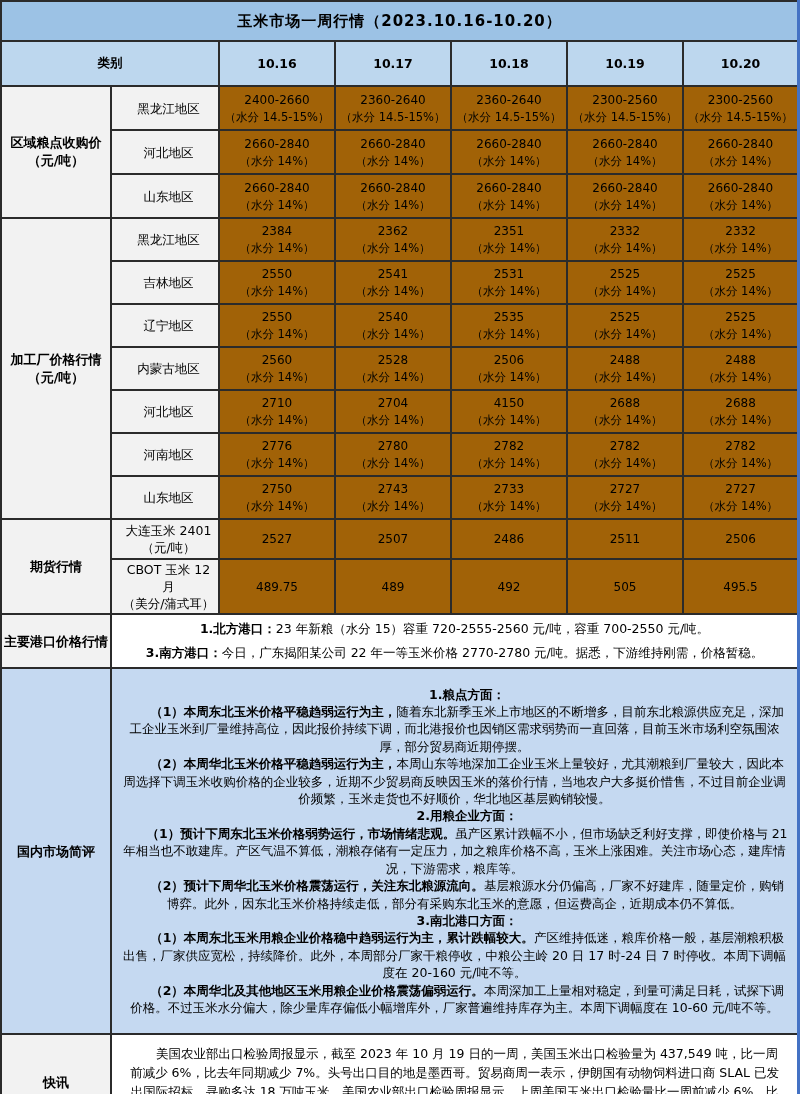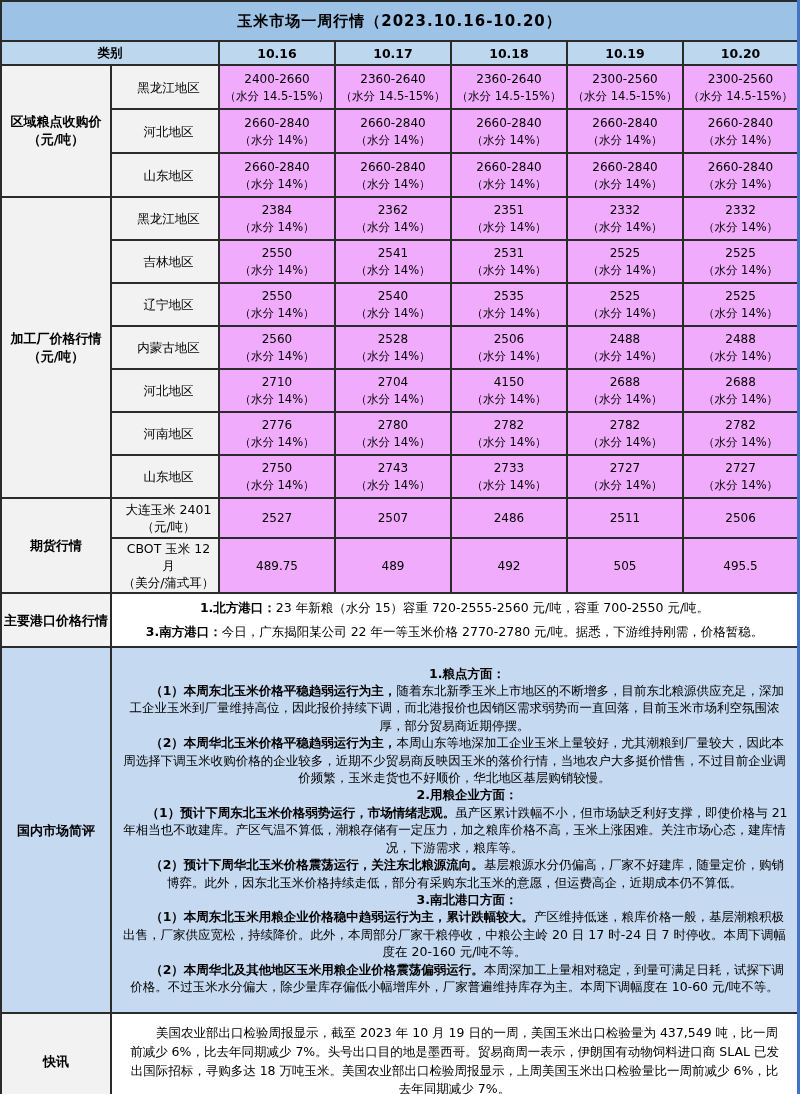--- a/index.html
+++ b/index.html
@@ -2,25 +2,25 @@
 <html><head>
 <meta charset="utf-8">
 <style>
   html,body{margin:0;padding:0;background:#fff;font-family:"DejaVu Sans",sans-serif;color:#000;}
   .sheet{width:800px;height:1094px;box-sizing:border-box;border-right:3px solid #4472C4;overflow:hidden;background:#fff;}
   table{border-collapse:collapse;table-layout:fixed;width:797px;height:1092px;}
   table{border:2px solid #1f1f1f;}
   td{border:2px solid #2b2b2b;padding:1px 2px;text-align:center;vertical-align:middle;overflow:hidden;}
   .title-row{height:40px;}
   .title-cell{background:#9CC2E5;font-weight:bold;font-size:15px;letter-spacing:1px;text-align:center;}
-  .hdr-row{height:24px;margin-top:24px;}
+  .hdr-row{height:45px;margin-top:24px;}
   .hdr{background:#BDD7EE;font-weight:bold;font-size:12.5px;}
   .sec-label{background:#F2F2F2;font-weight:bold;font-size:13px;line-height:18px;}
   .region{background:#F2F2F2;font-size:12.5px;line-height:17px;padding-left:9px;}
-  .val{background:#f0abfc;}
+  .val{background:#a16207;}
   .price{font-size:12px;line-height:18px;}
   .note{font-size:11.5px;line-height:17px;}
   tr.sec0{height:44px;} tr.sec1{height:43px;} tr.sec2{height:40px;}
   .lbl-col{background:#F2F2F2;font-weight:bold;font-size:13px;line-height:19px;}
   .text-cell{text-align:center;vertical-align:middle;background:#fff;padding:2px 8px;}
   .ports-row{height:50px;}
   .pt{margin:0;line-height:24px;font-size:12.5px;}
   .review-row{height:366px;}
   .review-row .lbl-col,.review-row .text-cell{background:#C5D9F1;}
   .rp{margin:0;text-indent:2em;line-height:17.4px;font-size:12.5px;}

